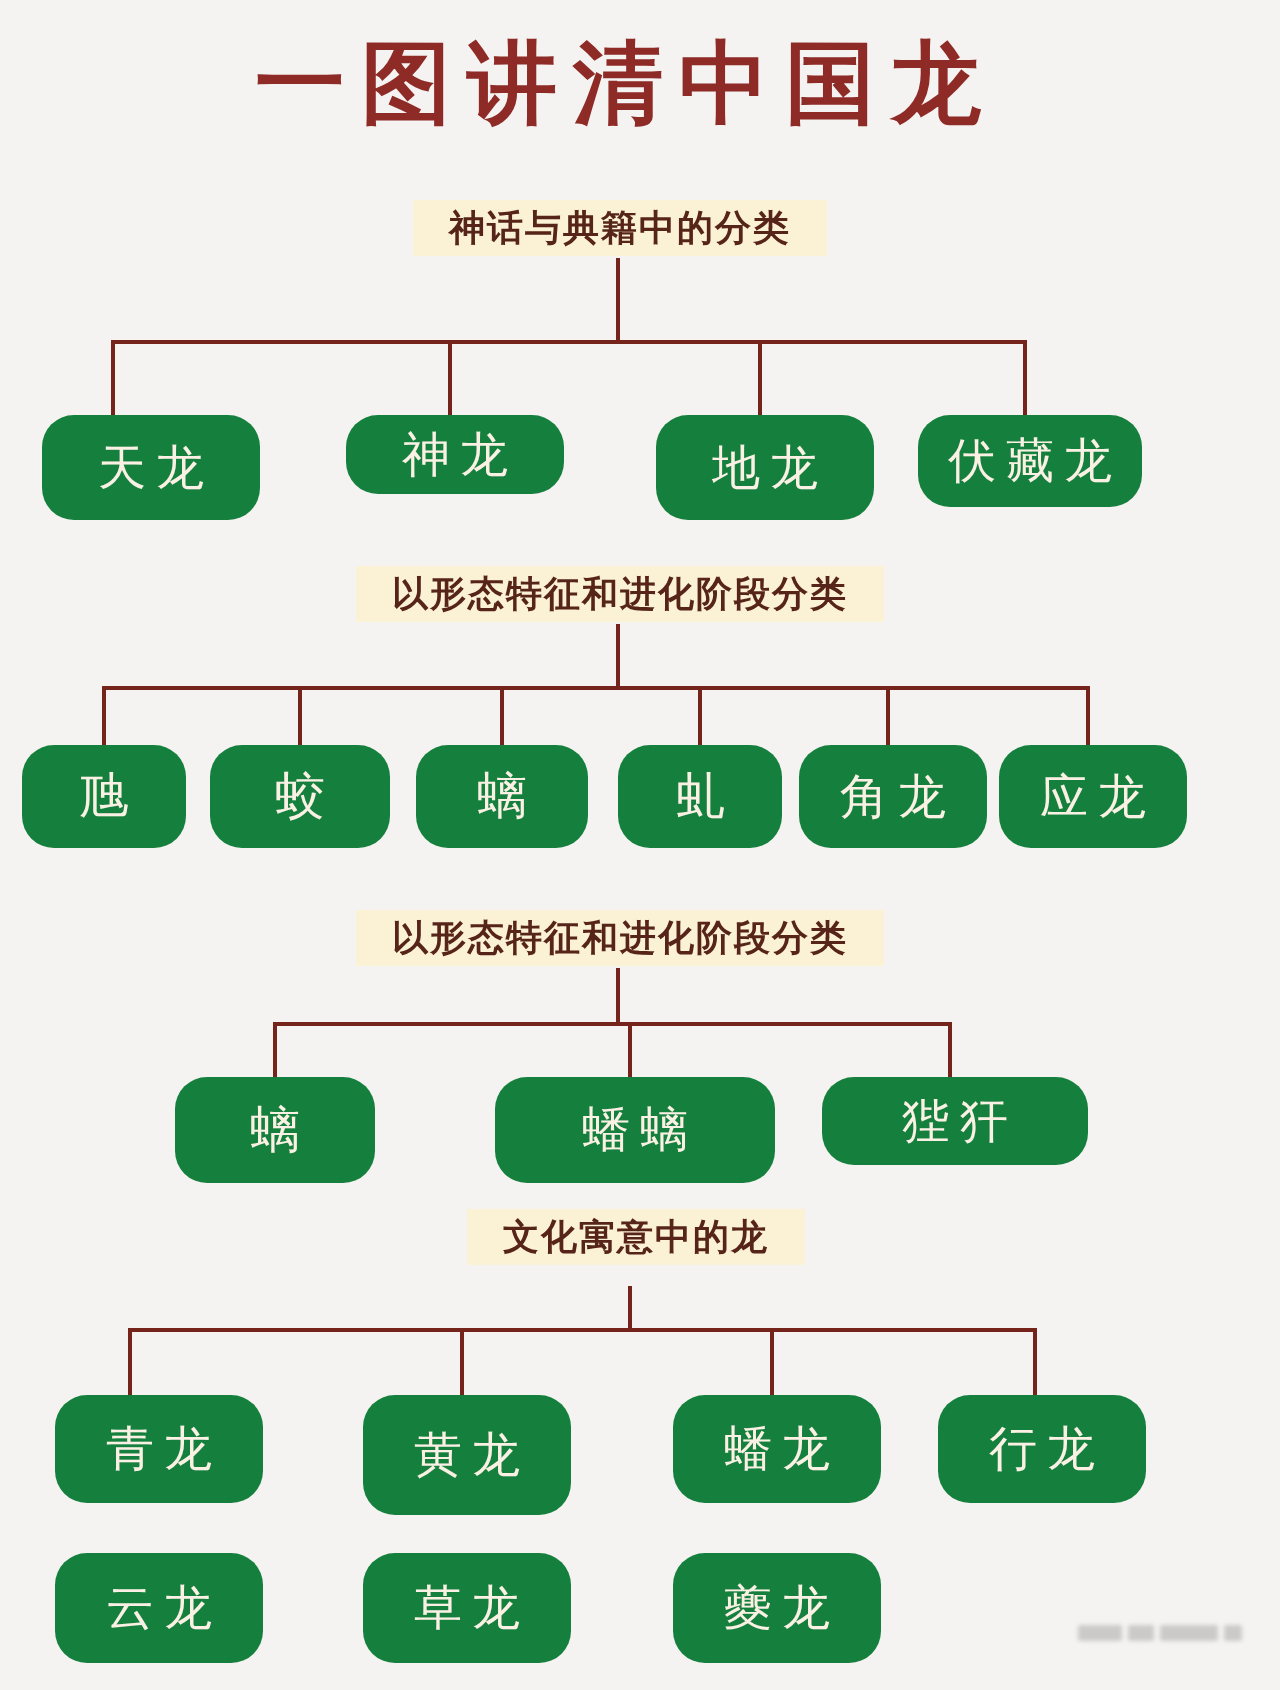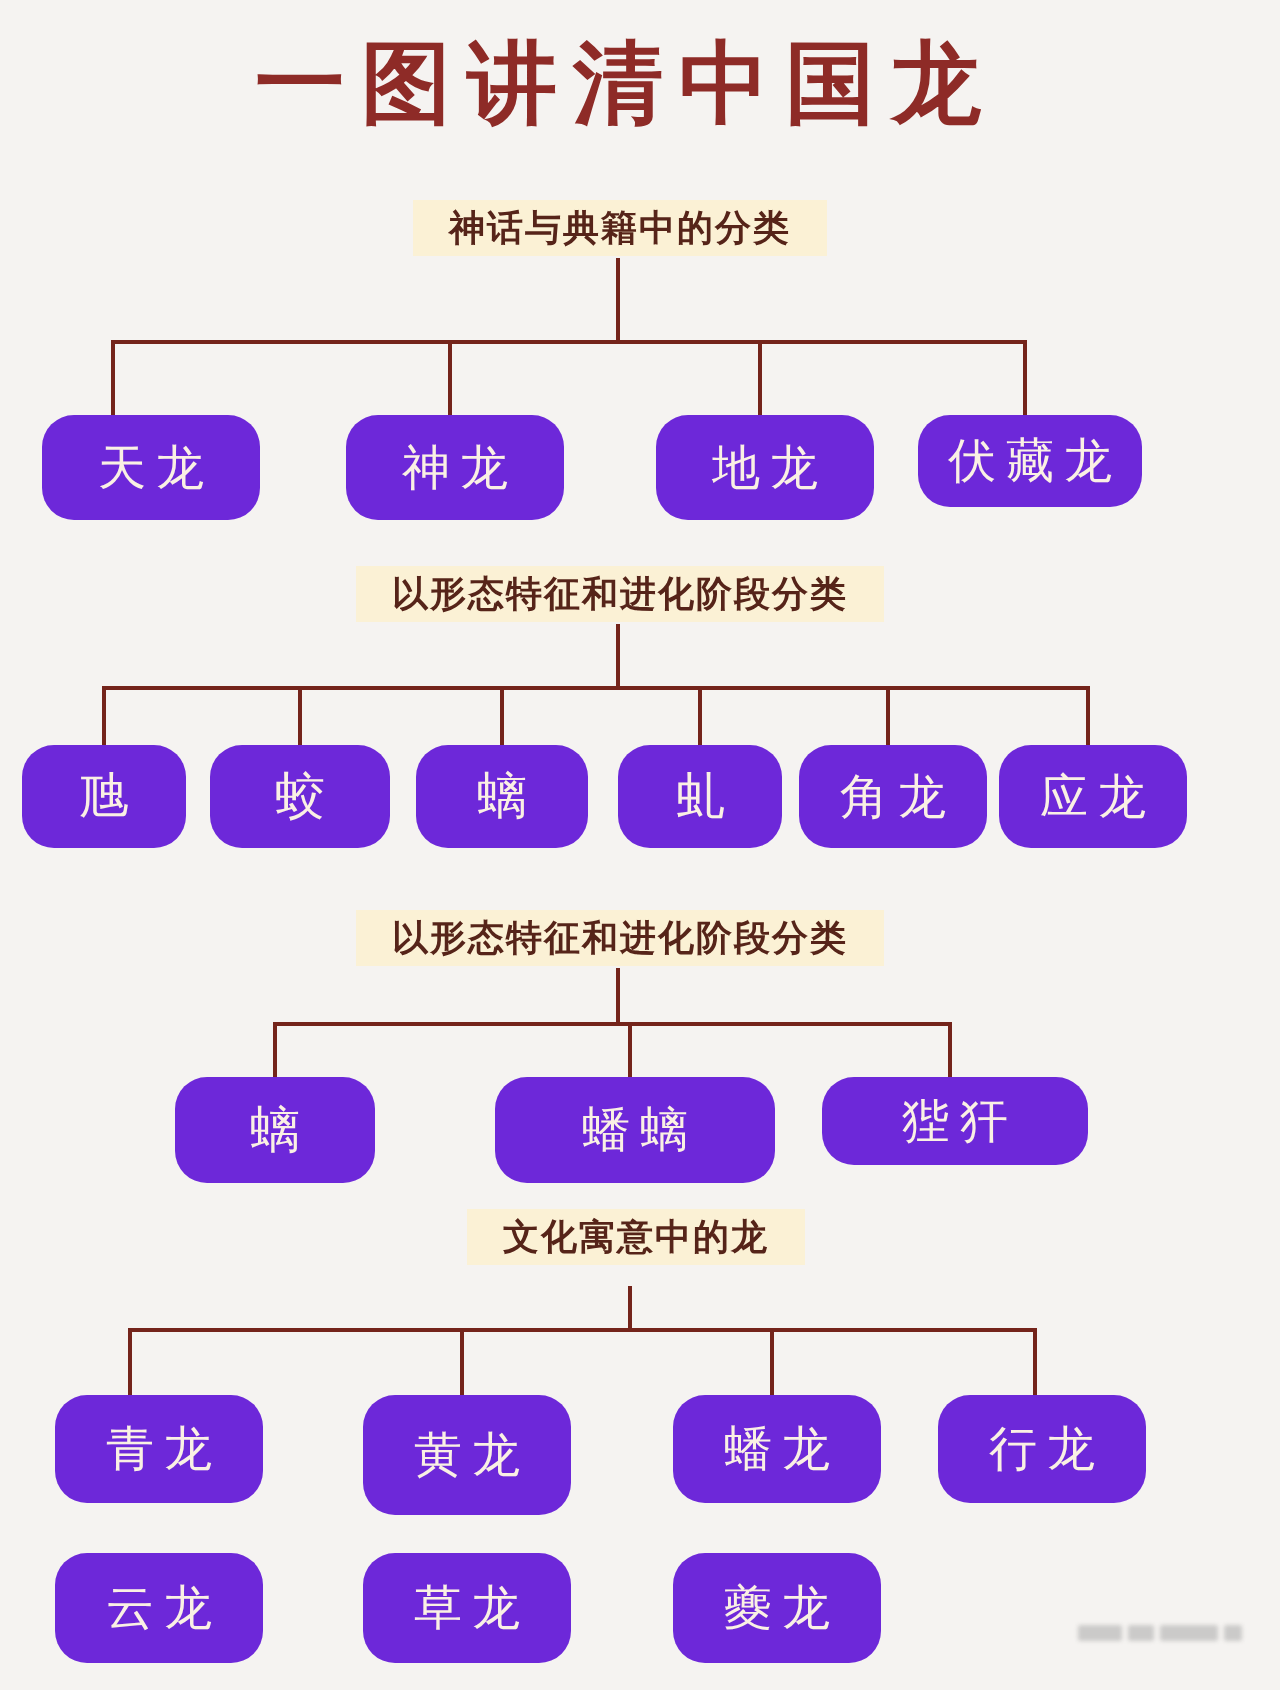--- a/index.html
+++ b/index.html
@@ -11,21 +11,21 @@
     position:absolute;top:28px;left:-30px;width:1280px;text-align:center;
     font-family:"Liberation Serif","DejaVu Serif",serif;font-weight:700;
     font-size:90px;line-height:1.25;color:#8e2b27;letter-spacing:16px;padding-left:16px;
   }
   .sec-header{
     position:absolute;transform:translateX(-50%);background:#fbf1d5;color:#562419;
     font-weight:700;font-size:36px;line-height:1;padding:10px 36px;white-space:nowrap;
     letter-spacing:2px;
   }
   .node{
-    position:absolute;background:#6d28d9;color:#faf0e4;border-radius:32px;
+    position:absolute;background:#15803d;color:#faf0e4;border-radius:32px;
     display:flex;align-items:center;justify-content:center;
     font-size:48px;font-weight:400;letter-spacing:10px;padding-left:10px;
     white-space:nowrap;
   }
   .node.single{font-size:50px;letter-spacing:0;padding-left:0;}
   .hline,.vline{position:absolute;background:#74241b;}
   .hline{height:4px;}
   .vline{width:4px;}
   .watermark{
     position:absolute;left:1078px;top:1612px;width:175px;height:42px;opacity:.45;
@@ -44,21 +44,21 @@
   <div class="sec-header" style="left:620px;top:200px;">神话与典籍中的分类</div>
 
   <div class="vline" style="left:616px;top:258px;height:82px;"></div>
   <div class="hline" style="left:113px;top:340px;width:914px;"></div>
   <div class="vline" style="left:111px;top:340px;height:75px;"></div>
   <div class="vline" style="left:448px;top:340px;height:75px;"></div>
   <div class="vline" style="left:758px;top:340px;height:75px;"></div>
   <div class="vline" style="left:1023px;top:340px;height:75px;"></div>
 
   <div class="node" style="left:42px;top:415px;width:208px;height:105px;">天龙</div>
-  <div class="node" style="left:346px;top:415px;width:208px;height:105px;">神龙</div>
+  <div class="node" style="left:346px;top:415px;width:208px;height:79px;">神龙</div>
   <div class="node" style="left:656px;top:415px;width:208px;height:105px;">地龙</div>
   <div class="node" style="left:918px;top:415px;width:214px;height:92px;">伏藏龙</div>
 
   <div class="sec-header" style="left:620px;top:566px;">以形态特征和进化阶段分类</div>
 
   <div class="vline" style="left:616px;top:624px;height:62px;"></div>
   <div class="hline" style="left:102px;top:686px;width:988px;"></div>
   <div class="vline" style="left:102px;top:686px;height:59px;"></div>
   <div class="vline" style="left:298px;top:686px;height:59px;"></div>
   <div class="vline" style="left:500px;top:686px;height:59px;"></div>

